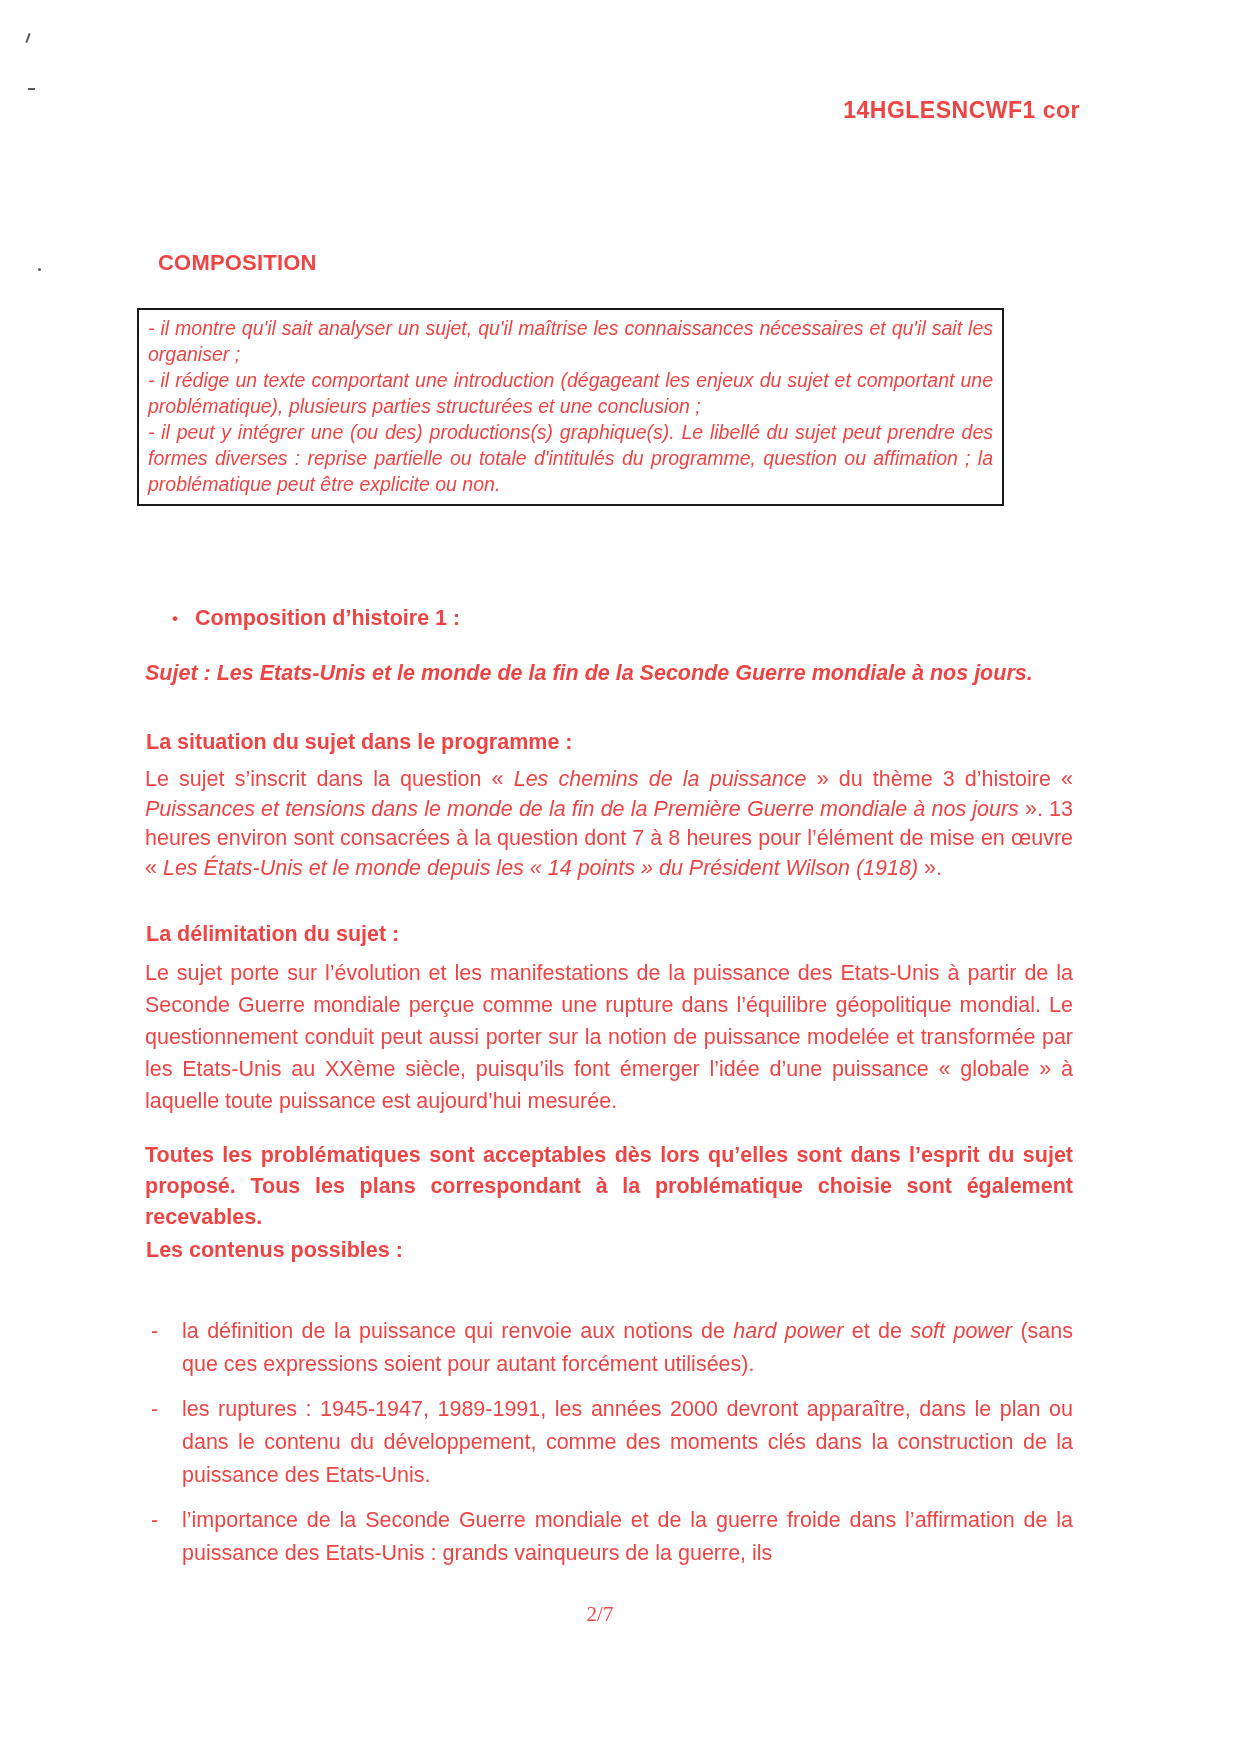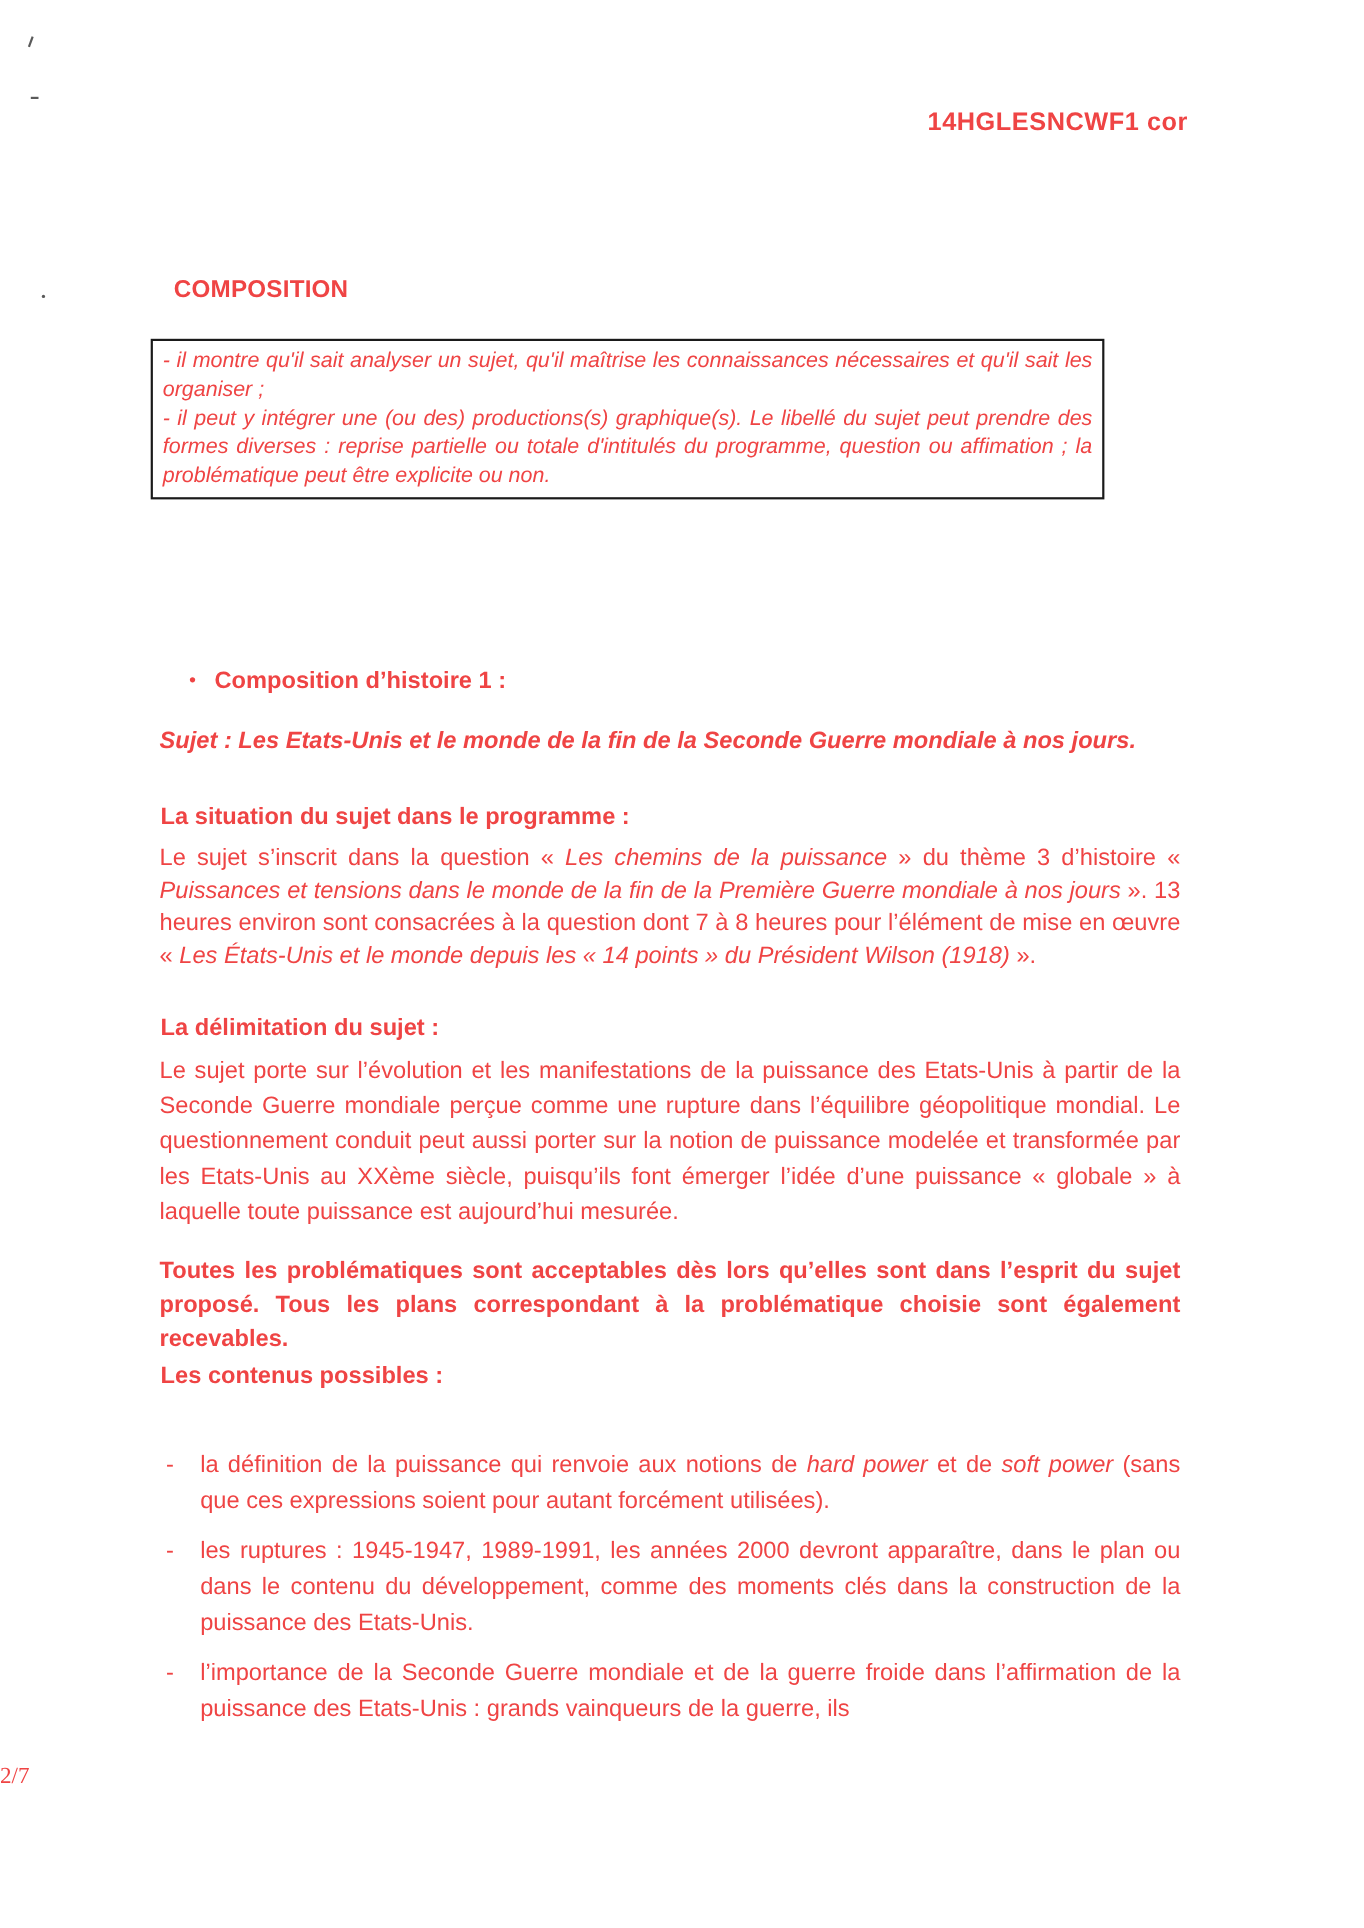--- a/index.html
+++ b/index.html
@@ -58,21 +58,21 @@
   .contents-intro { top: 1273px; line-height: 30px; }
   .it { font-style: italic; }
   .contents-list {
     position: absolute; top: 1315px; left: 145px; width: 928px;
     list-style: none; font-size: 21.5px; line-height: 33px;
   }
   .contents-list li { position: relative; padding-left: 37px; margin-bottom: 12px; text-align: justify; }
   .contents-list .dash { position: absolute; left: 6px; top: 0; }
   .footer {
     position: absolute; top: 1602px; left: 0; width: 1200px;
-    text-align: left;
+    text-align: center;
     font-family: "Liberation Serif", serif;
     font-size: 21px;
   }
   .artifact { position: absolute; background: #5a5a5a; }
   .a1 { top: 33px; left: 27px; width: 2px; height: 10px; transform: rotate(20deg); }
   .a2 { top: 88px; left: 28px; width: 7px; height: 2px; }
   .a3 { top: 268px; left: 38px; width: 3px; height: 3px; border-radius: 50%; }
 </style>
 </head>
 <body>
@@ -83,20 +83,21 @@
   <div class="artifact a2"></div>
   <div class="artifact a3"></div>
 
   <div class="doc-code">14HGLESNCWF1 cor</div>
 
 
   <h2 class="comp-title">COMPOSITION</h2>
 
   <div class="instructions-box">
     <p>- il montre qu'il sait analyser un sujet, qu'il maîtrise les connaissances nécessaires et qu'il sait les organiser ;</p>
+    <p>- il rédige un texte comportant une introduction (dégageant les enjeux du sujet et comportant une problématique), plusieurs parties structurées et une conclusion ;</p>
     <p>- il peut y intégrer une (ou des) productions(s) graphique(s). Le libellé du sujet peut prendre des formes diverses : reprise partielle ou totale d'intitulés du programme, question ou affimation ; la problématique peut être explicite ou non.</p>
   </div>
 
   <div class="bullet-line"><span class="bullet-glyph">•</span><span>Composition d’histoire 1 :</span></div>
 
   <p class="subject">Sujet : Les Etats-Unis et le monde de la fin de la Seconde Guerre mondiale à nos jours.</p>
 
   <h3 class="sec-heading" style="top:727px;">La situation du sujet dans le programme :</h3>
 
   <p class="body-para situation-para"><span>Le sujet s’inscrit dans la question « </span><span class="it">Les chemins de la puissance</span><span> » du thème 3 d’histoire « </span><span class="it">Puissances et tensions dans le monde de la fin de la Première Guerre mondiale à nos jours</span><span> ». 13 heures environ sont consacrées à la question dont 7 à 8 heures pour l’élément de mise en œuvre « </span><span class="it">Les États-Unis et le monde depuis les « 14 points » du Président Wilson (1918)</span><span> ».</span></p>

